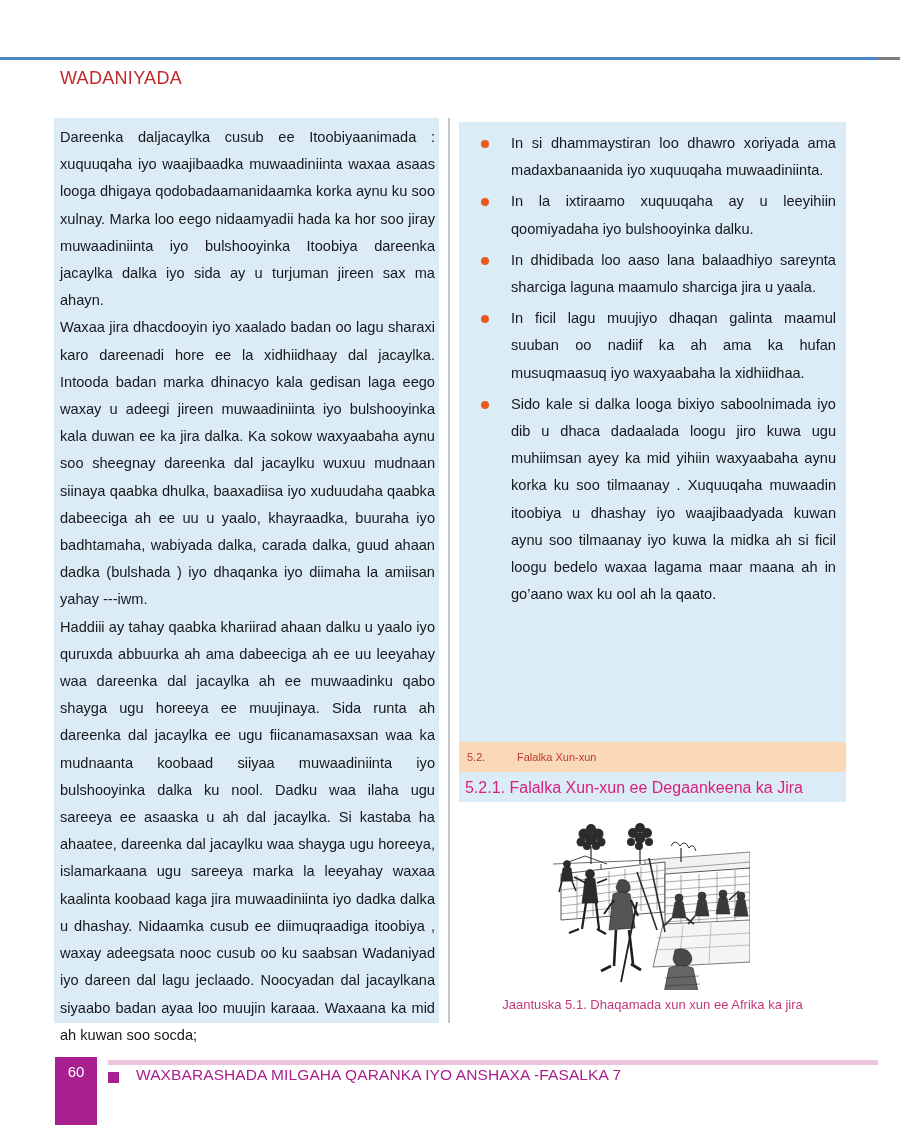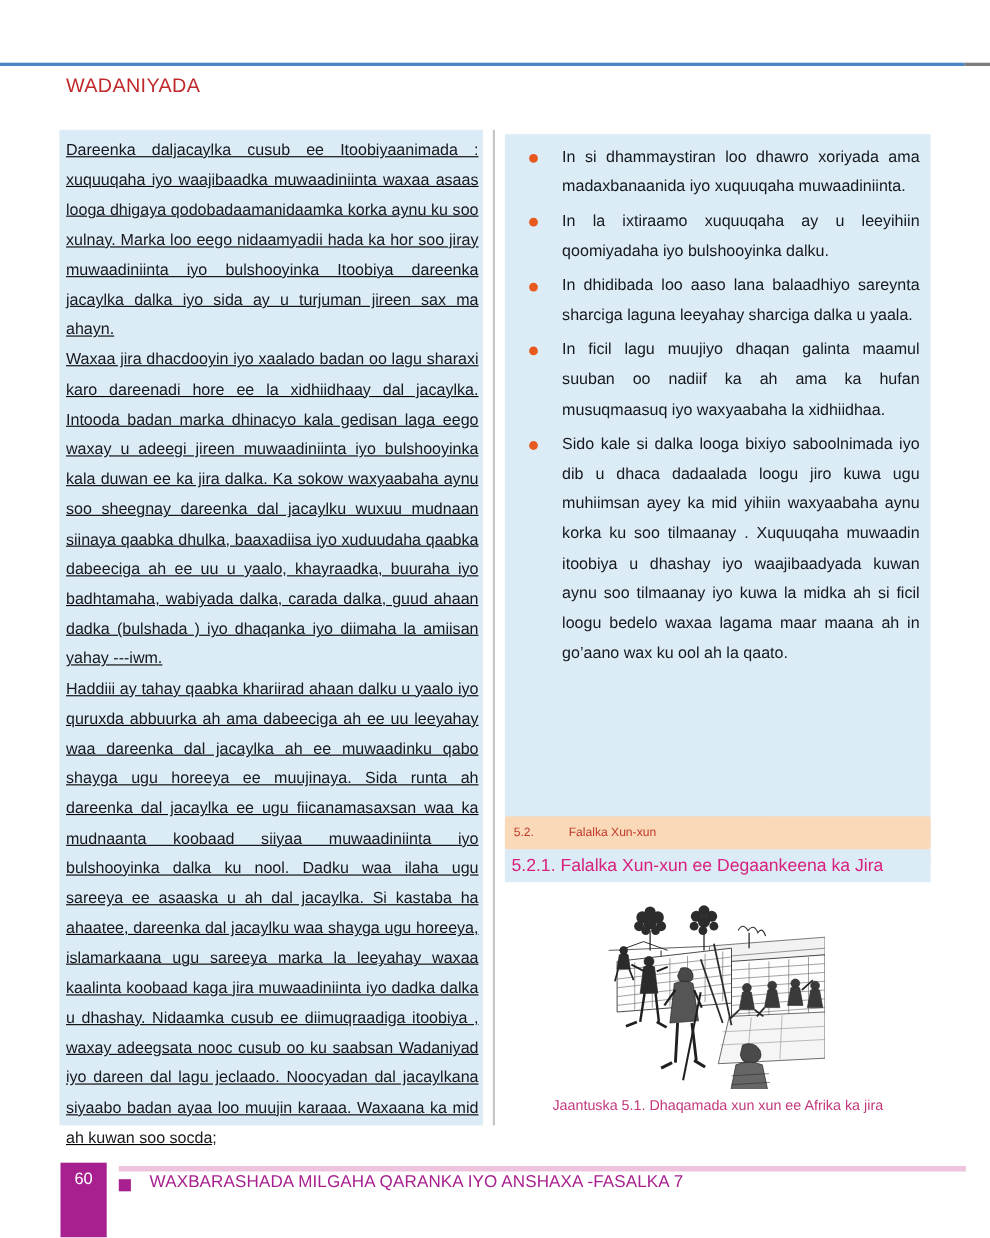--- a/index.html
+++ b/index.html
@@ -66,21 +66,20 @@
     background: #dcecf7;
     z-index: 2;
     box-sizing: border-box;
   }
   .col-left {
     left: 54px;
     top: 118px;
     width: 385px;
     height: 905px;
     padding: 6px 2px 4px 4px;
-    text-decoration: underline;
   }
   .col-right {
     left: 459px;
     top: 122px;
     width: 387px;
     height: 665px;
   }
 
   .col-divider {
     position: absolute;
@@ -277,21 +276,21 @@
     <li class="bullet-item">
       <span class="bullet-dot"></span>
       <span>In si dhammaystiran loo dhawro xoriyada ama madaxbanaanida iyo xuquuqaha muwaadiniinta.</span>
     </li>
     <li class="bullet-item">
       <span class="bullet-dot"></span>
       <span>In la ixtiraamo xuquuqaha ay u leeyihiin qoomiyadaha iyo bulshooyinka dalku.</span>
     </li>
     <li class="bullet-item">
       <span class="bullet-dot"></span>
-      <span>In dhidibada loo aaso lana balaadhiyo sareynta sharciga laguna leeyahay sharciga dalka u yaala.</span>
+      <span>In dhidibada loo aaso lana balaadhiyo sareynta sharciga laguna maamulo sharciga jira u yaala.</span>
     </li>
     <li class="bullet-item">
       <span class="bullet-dot"></span>
       <span>In ficil lagu muujiyo dhaqan galinta maamul suuban oo nadiif ka ah ama ka hufan musuqmaasuq iyo waxyaabaha la xidhiidhaa.</span>
     </li>
     <li class="bullet-item">
       <span class="bullet-dot"></span>
       <span>Sido kale si dalka looga bixiyo saboolnimada iyo dib  u dhaca dadaalada loogu jiro kuwa ugu muhiimsan ayey ka mid yihiin waxyaabaha aynu korka ku soo tilmaanay . Xuquuqaha muwaadin itoobiya u dhashay iyo waajibaadyada kuwan aynu soo tilmaanay iyo kuwa la midka ah si ficil loogu bedelo waxaa lagama maar maana ah in go’aano wax ku ool ah la qaato.</span>
     </li>
   </ul>

